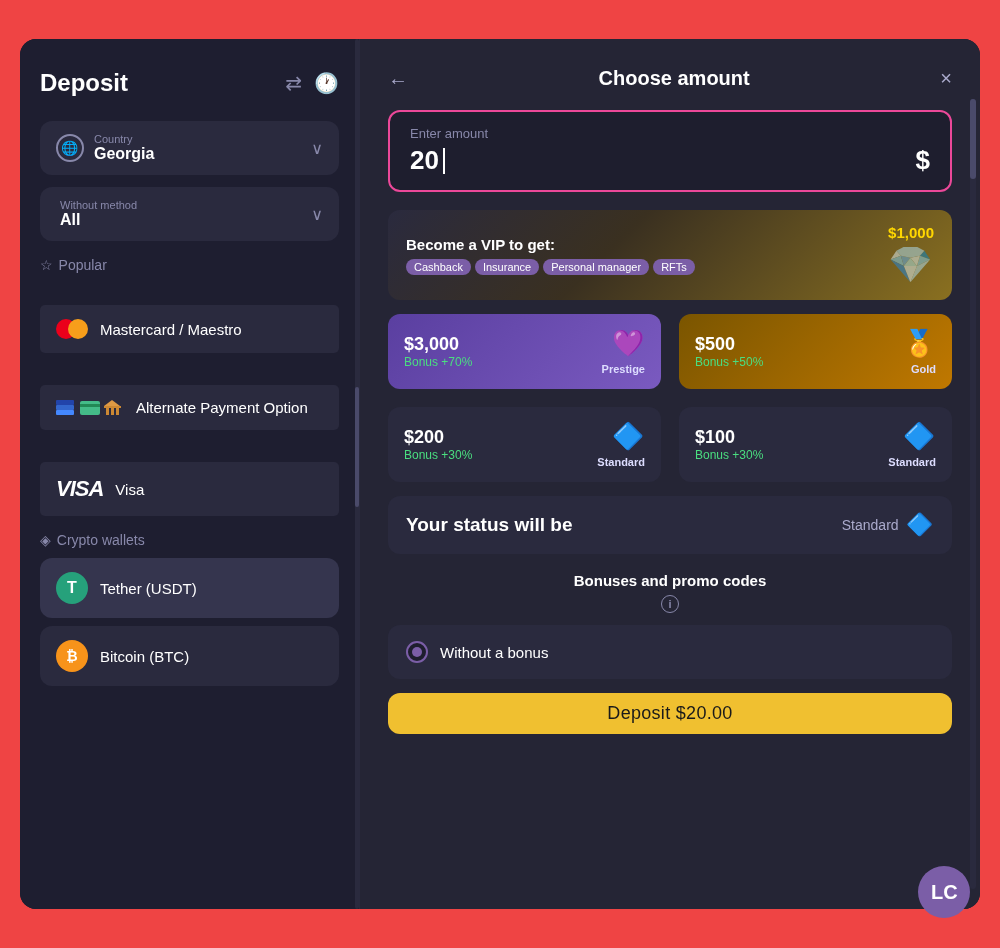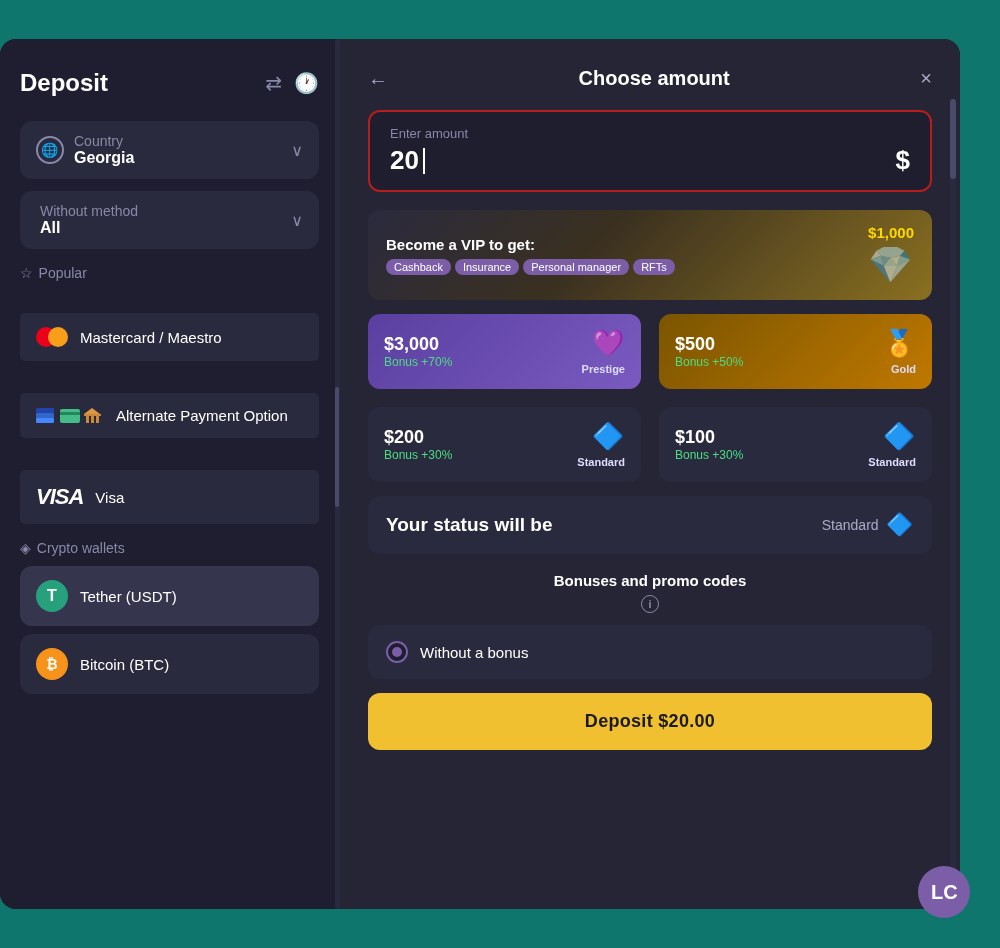--- a/index.html
+++ b/index.html
@@ -7,24 +7,24 @@
       background: #1a1a2e;
       display: flex;
       justify-content: center;
       align-items: center;
       min-height: 100vh;
       font-family: -apple-system, BlinkMacSystemFont, 'Segoe UI', sans-serif;
     }
     .modal-wrapper {
       width: 1000px;
       height: 948px;
-      background: #0f766e;
-      display: flex;
-      align-items: center;
-      justify-content: flex-start;
+      background: #ef4444;
+      display: flex;
+      align-items: center;
+      justify-content: center;
       position: relative;
     }
     .modal {
       width: 960px;
       height: 870px;
       background: #1e1e30;
       border-radius: 16px;
       display: flex;
       overflow: hidden;
       position: relative;
@@ -84,21 +84,21 @@
       display: flex;
       align-items: center;
       justify-content: center;
       color: #8888aa;
       font-size: 14px;
     }
     .dropdown-text {
       text-align: left;
     }
     .dropdown-label {
-      font-size: 14px;
+      font-size: 11px;
       color: #8888aa;
       display: block;
     }
     .dropdown-value {
       font-size: 16px;
       color: #ffffff;
       font-weight: 600;
     }
     .chevron {
       color: #8888aa;
@@ -240,21 +240,21 @@
     .close-btn {
       color: #aaaacc;
       font-size: 20px;
       cursor: pointer;
       background: none;
       border: none;
     }
     
     .amount-box {
       background: #1e1e2e;
-      border: 2px solid #b91c1c;
+      border: 2px solid #ec4899;
       border-radius: 12px;
       padding: 14px 20px;
       margin-bottom: 18px;
       display: flex;
       align-items: flex-end;
       justify-content: space-between;
     }
     .amount-label {
       color: #8888aa;
       font-size: 13px;
@@ -447,25 +447,25 @@
     .without-bonus-text {
       color: #ffffff;
       font-size: 15px;
       font-weight: 500;
     }
     
     .deposit-btn {
       background: #f0c030;
       border: none;
       border-radius: 12px;
-      padding: 18px;
+      padding: 10px;
       width: 100%;
       color: #1a1a1a;
       font-size: 18px;
-      font-weight: 700;
+      font-weight: 400;
       cursor: pointer;
       letter-spacing: 0.3px;
     }
     
     .right-panel::-webkit-scrollbar {
       width: 6px;
     }
     .right-panel::-webkit-scrollbar-track {
       background: #1e1e2e;
     }

